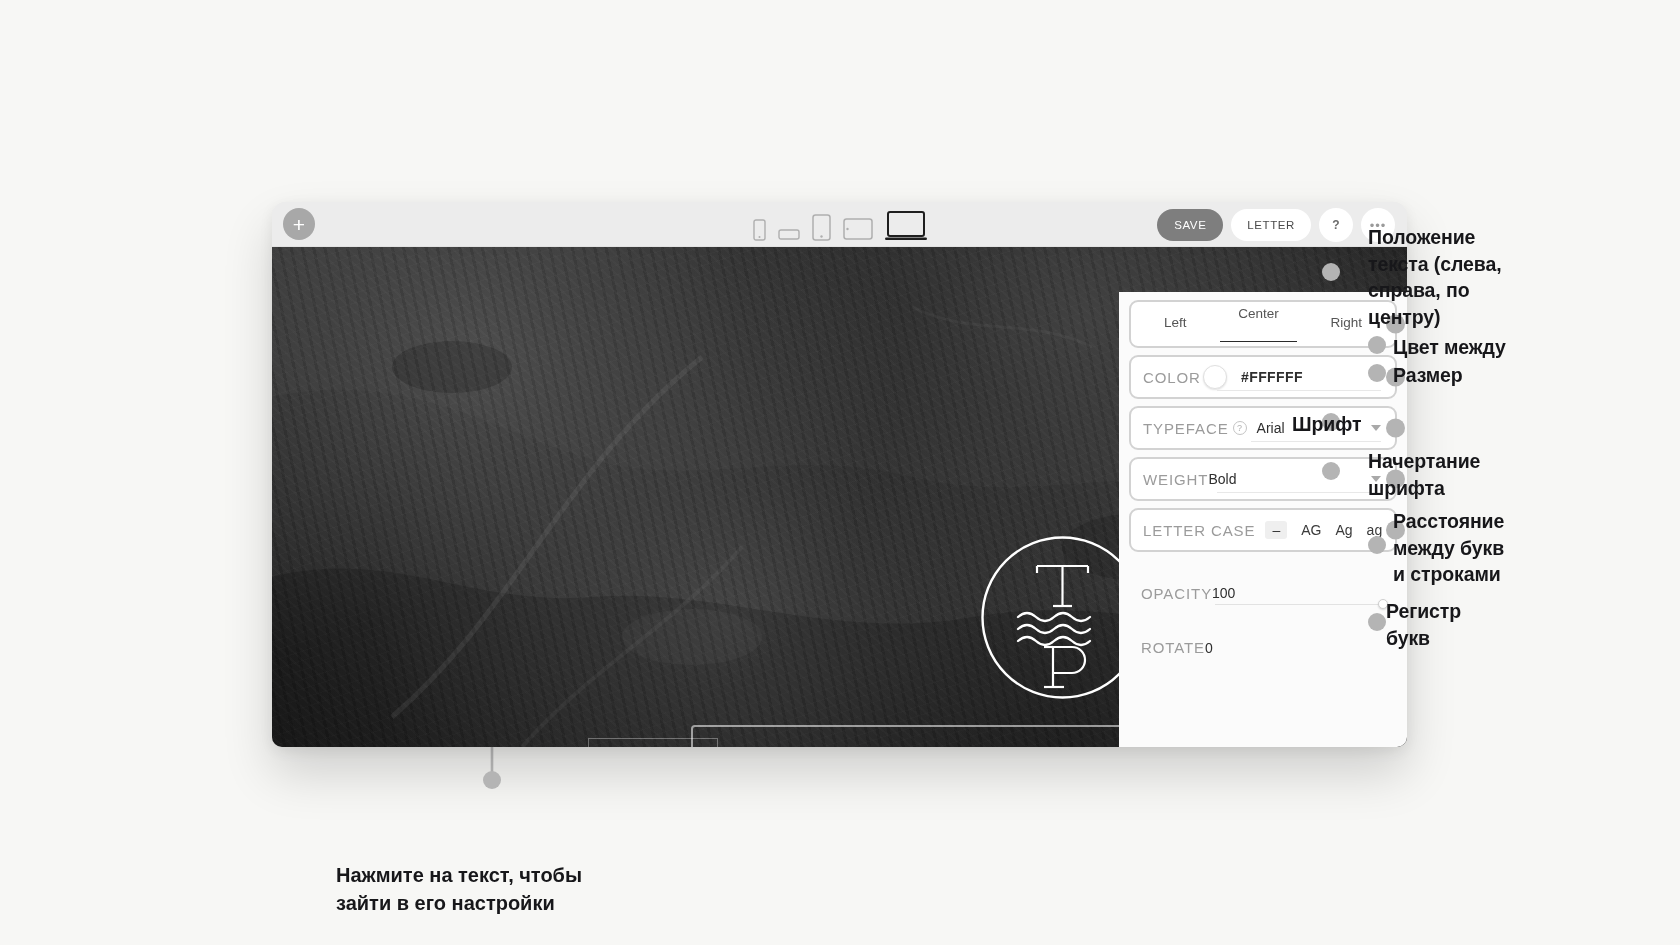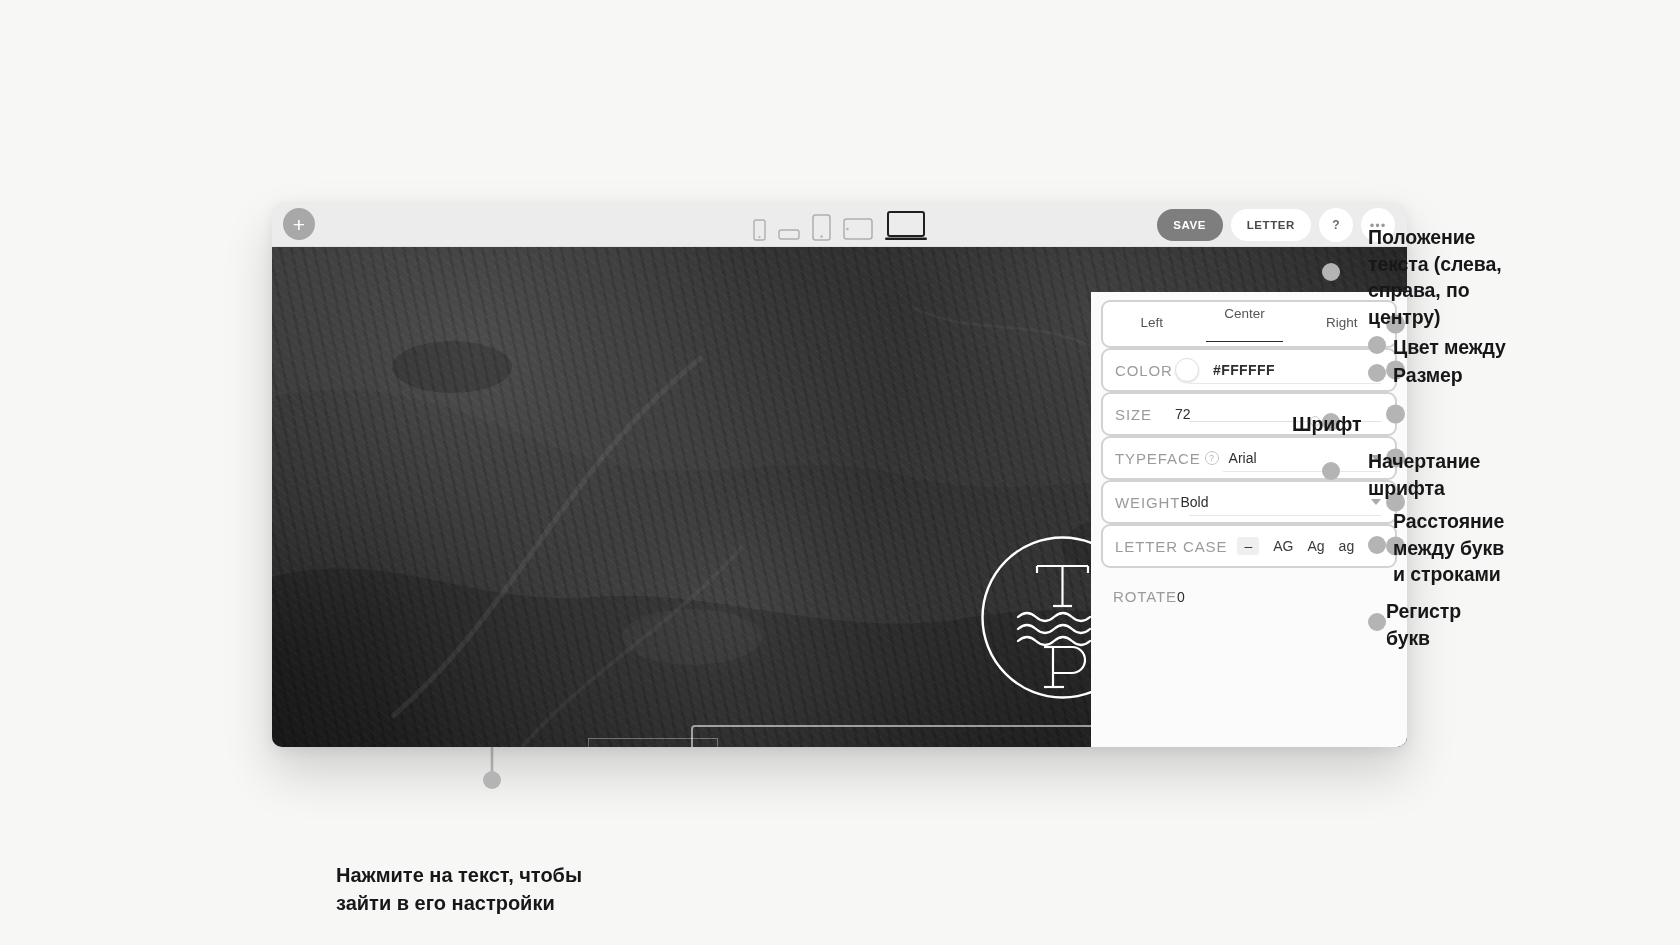--- a/index.html
+++ b/index.html
@@ -41,21 +41,21 @@
   .dev { cursor: pointer; opacity: .62; }
   .dev.active { opacity: 1; }
 
   .actions {
     position: absolute; right: 12px; top: 6px;
     display: flex; align-items: center; gap: 8px;
   }
   .btn-pill {
     height: 32px; min-width: 62px; padding: 4px 16px;
     border-radius: 16px; display: flex; align-items: center; justify-content: center;
-    font-size: 11.5px; letter-spacing: .6px; font-weight: 700; cursor: pointer;
+    font-size: 11.5px; letter-spacing: .6px; font-weight: 400; cursor: pointer;
     background: #fff; color: #4a4a4a;
   }
   .btn-pill.save { background: #7e7e7e; color: #fff; min-width: 66px; }
   .btn-round {
     width: 34px; height: 34px; border-radius: 50%;
     background: #fff; color: #6b6b6b;
     display: flex; align-items: center; justify-content: center;
     font-size: 12px; font-weight: 700; cursor: pointer;
   }
   .btn-round.dots { font-size: 13px; letter-spacing: 1px; color: #9a9a9a; font-weight: 400;}
@@ -103,24 +103,24 @@
   .headline {
     position: absolute; left: 437px; top: 494px;
     width: 640px; height: 58px; overflow: hidden;
     color: #fff; font-size: 45px; font-weight: 700;
     letter-spacing: -.2px; white-space: nowrap; line-height: 58px;
   }
 
   
   .panel {
     position: absolute; right: 0; top: 45px;
-    width: 316px; height: 500px;
+    width: 288px; height: 500px;
     background: #fbfbfb;
     padding: 8px 10px 0 10px;
-    display: flex; flex-direction: column; 
+    display: flex; flex-direction: column; gap: 7px;
   }
   .row {
     position: relative;
     background: #fff;
     border: 2px solid #d2d2d2;
     border-radius: 9px;
     min-height: 44px;
     display: flex; align-items: center;
     padding: 0 12px;
   }
@@ -310,29 +310,20 @@
         </div>
 
         <div class="row">
           <span class="rlabel">COLOR</span>
           <span class="swatch"></span>
           <span class="color-val">#FFFFFF</span>
           <div class="underline-field"></div>
           <div class="anchor-dot"></div>
         </div>
 
-        <div class="row">
-          <span class="rlabel">SIZE</span>
-          <span class="rvalue">72</span>
-          <div class="slider">
-            <div class="track"></div>
-            <div class="knob" style="left:63%"></div>
-          </div>
-          <div class="anchor-dot"></div>
-        </div>
 
         <div class="row">
           <span class="rlabel" style="min-width:auto">TYPEFACE</span>
           <span class="qmark">?</span>
           <span class="rvalue">Arial</span>
           <div class="underline-field" style="left:120px"></div>
           <div class="caret"></div>
           <div class="anchor-dot"></div>
         </div>
 
@@ -350,20 +341,28 @@
           <div class="case-opts">
             <span class="case-opt active">–</span>
             <span class="case-opt">AG</span>
             <span class="case-opt">Ag</span>
             <span class="case-opt">ag</span>
           </div>
           <div class="anchor-dot"></div>
         </div>
 
         <div class="lower">
+          <div class="lrow" style="height:60px">
+            <span class="rlabel">OPACITY</span>
+            <span class="rvalue">100</span>
+            <div class="slider" style="bottom:14px">
+              <div class="track"></div>
+              <div class="knob" style="left:97%"></div>
+            </div>
+          </div>
           <div class="lrow">
             <span class="rlabel">ROTATE</span>
             <span class="rvalue">0</span>
           </div>
         </div>
 
       </div>
     </div>
   </div>
 

